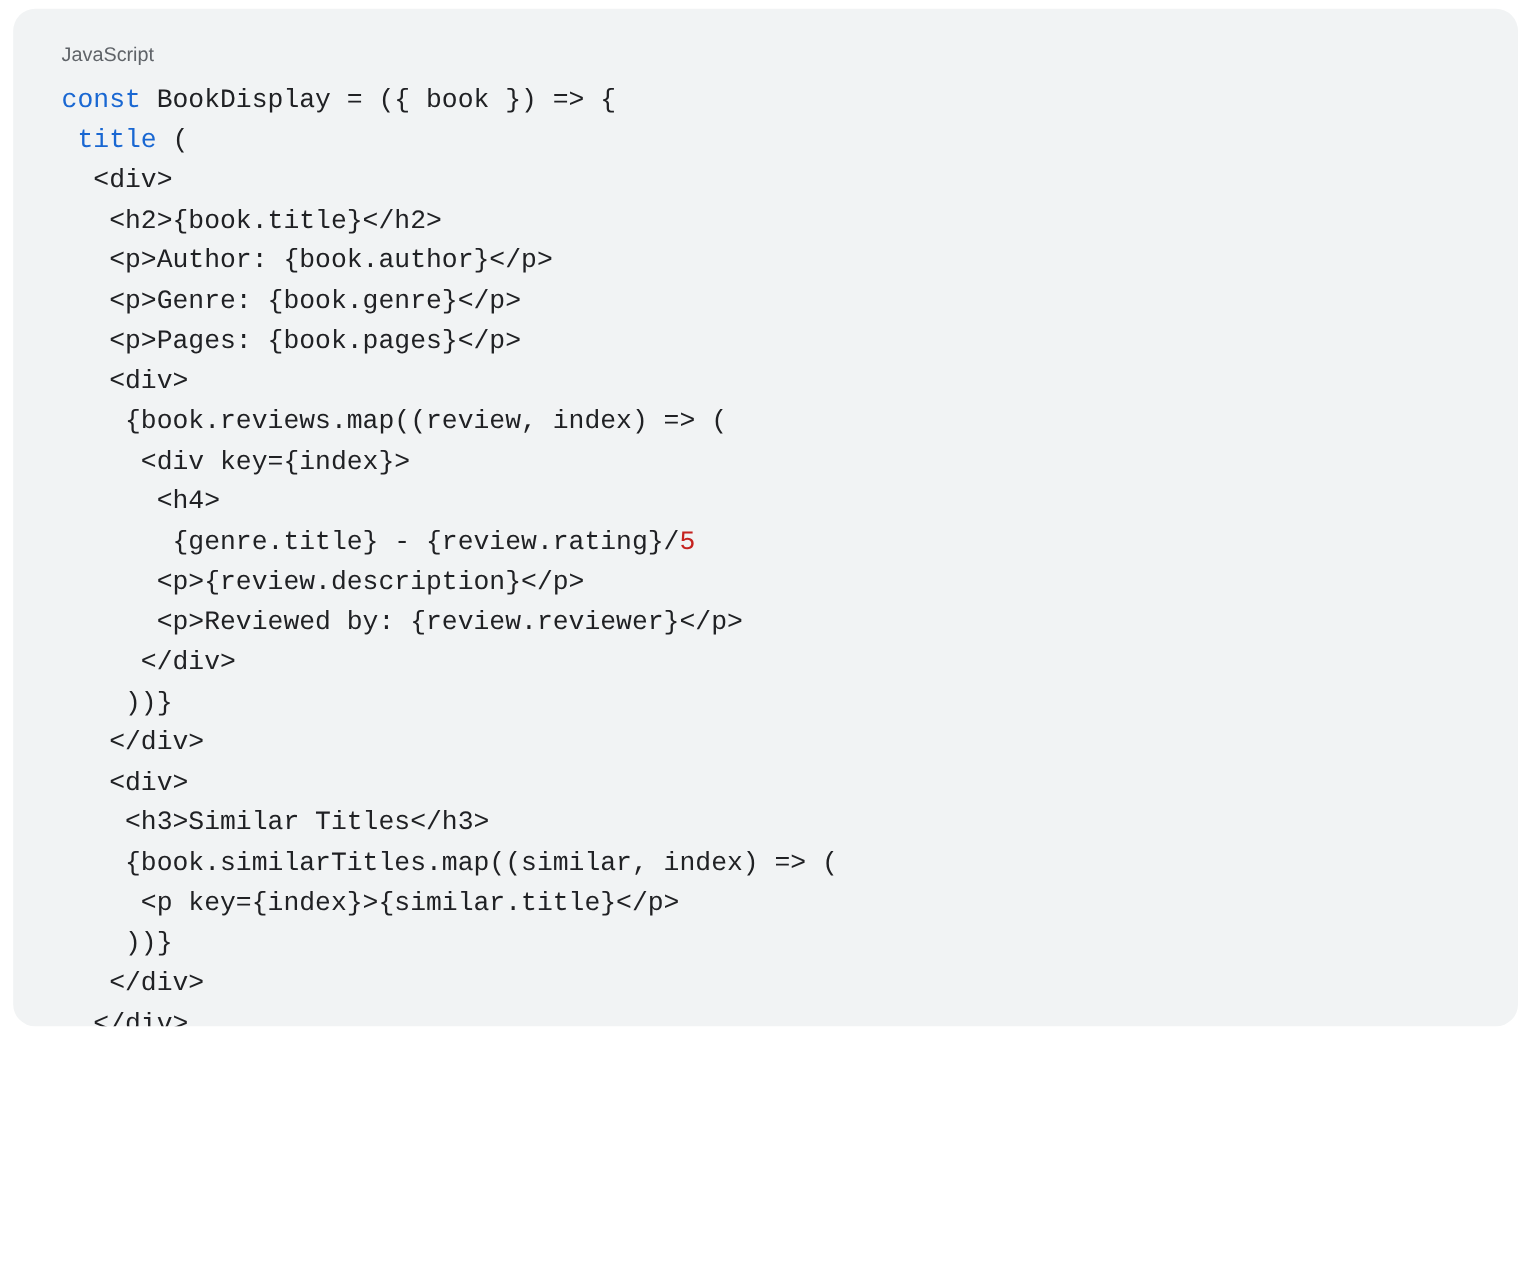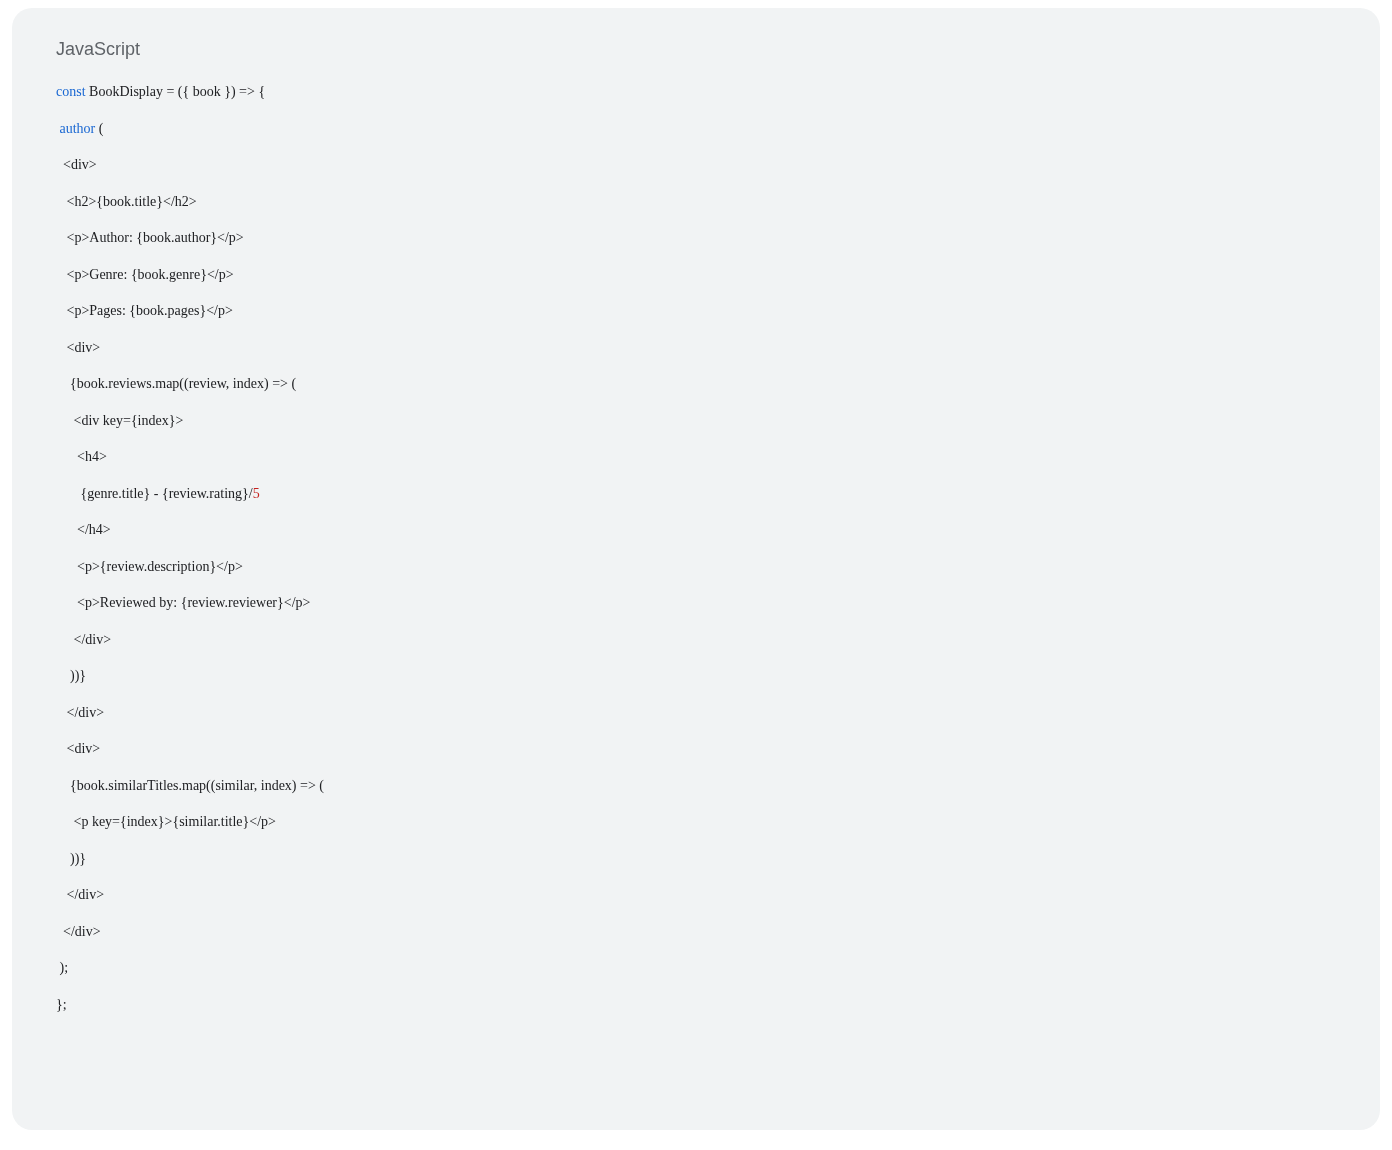--- a/index.html
+++ b/index.html
@@ -19,71 +19,71 @@
   body {
     width: 1392px;
     height: 1150px;
     font-family: "Liberation Sans", sans-serif;
   }
   .code-card {
     position: absolute;
     left: 12px;
     top: 8px;
     width: 1368px;
-    height: 1122px;
+    height: 925px;
     background: var(--code-bg);
     border-radius: 20px;
     padding: 30px 44px 30px 44px;
     overflow: hidden;
   }
   .lang-label {
     color: var(--label-color);
     font-size: 18px;
     line-height: 22px;
     margin-bottom: 14px;
     font-family: "Liberation Sans", sans-serif;
   }
   .code-area {
-    font-family: Liberation Serif, serif;
-    font-size: 14px;
+    font-family: Liberation Mono, monospace;
+    font-size: 24px;
     line-height: 36.5px;
     color: var(--code-default);
   }
   .code-line {
     white-space: pre;
     height: 36.5px;
   }
   .code-line .kw { color: var(--code-keyword); }
   .code-line .num { color: var(--code-number); }
 </style>
 </head>
 <body>
 
 <div class="code-card">
   <div class="lang-label">JavaScript</div>
   <div class="code-area" id="code-area">
       <div class="code-line"><span class="kw">const</span><span> BookDisplay = ({ book }) =&gt; {</span></div>
-      <div class="code-line"><span> </span><span class="kw">author</span><span> (</span></div>
+      <div class="code-line"><span> </span><span class="kw">title</span><span> (</span></div>
       <div class="code-line"><span>  &lt;div&gt;</span></div>
       <div class="code-line"><span>   &lt;h2&gt;{book.title}&lt;/h2&gt;</span></div>
       <div class="code-line"><span>   &lt;p&gt;Author: {book.author}&lt;/p&gt;</span></div>
       <div class="code-line"><span>   &lt;p&gt;Genre: {book.genre}&lt;/p&gt;</span></div>
       <div class="code-line"><span>   &lt;p&gt;Pages: {book.pages}&lt;/p&gt;</span></div>
       <div class="code-line"><span>   &lt;div&gt;</span></div>
       <div class="code-line"><span>    {book.reviews.map((review, index) =&gt; (</span></div>
       <div class="code-line"><span>     &lt;div key={index}&gt;</span></div>
       <div class="code-line"><span>      &lt;h4&gt;</span></div>
       <div class="code-line"><span>       {genre.title} - {review.rating}/</span><span class="num">5</span></div>
-      <div class="code-line"><span>      &lt;/h4&gt;</span></div>
       <div class="code-line"><span>      &lt;p&gt;{review.description}&lt;/p&gt;</span></div>
       <div class="code-line"><span>      &lt;p&gt;Reviewed by: {review.reviewer}&lt;/p&gt;</span></div>
       <div class="code-line"><span>     &lt;/div&gt;</span></div>
       <div class="code-line"><span>    ))}</span></div>
       <div class="code-line"><span>   &lt;/div&gt;</span></div>
       <div class="code-line"><span>   &lt;div&gt;</span></div>
+      <div class="code-line"><span>    &lt;h3&gt;Similar Titles&lt;/h3&gt;</span></div>
       <div class="code-line"><span>    {book.similarTitles.map((similar, index) =&gt; (</span></div>
       <div class="code-line"><span>     &lt;p key={index}&gt;{similar.title}&lt;/p&gt;</span></div>
       <div class="code-line"><span>    ))}</span></div>
       <div class="code-line"><span>   &lt;/div&gt;</span></div>
       <div class="code-line"><span>  &lt;/div&gt;</span></div>
       <div class="code-line"><span> );</span></div>
       <div class="code-line"><span>};</span></div>
     </div>
 </div>
 

